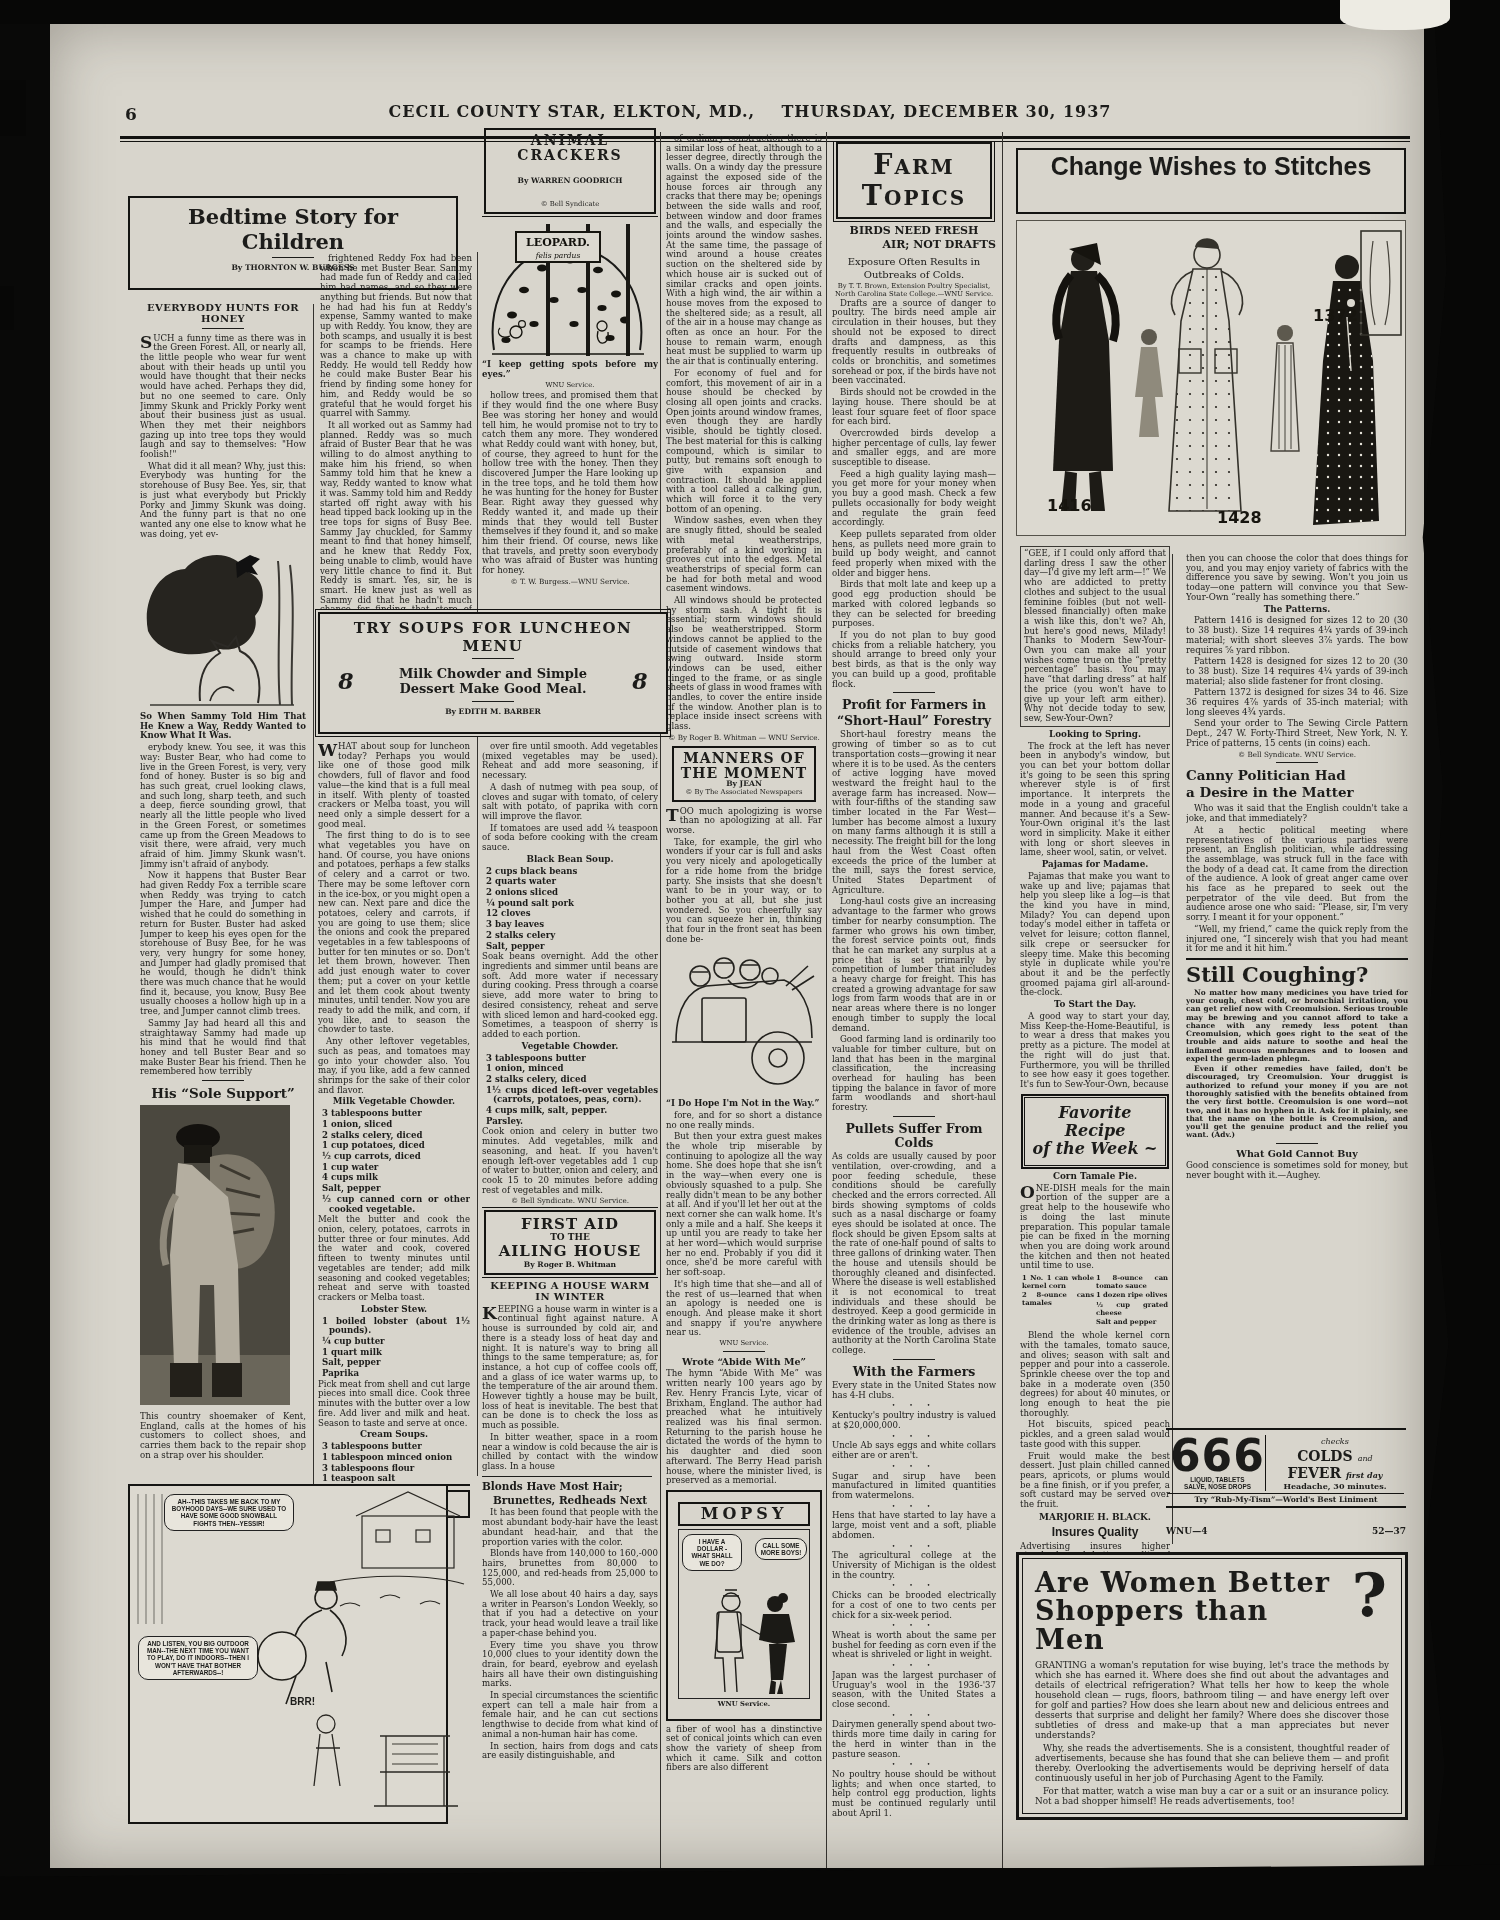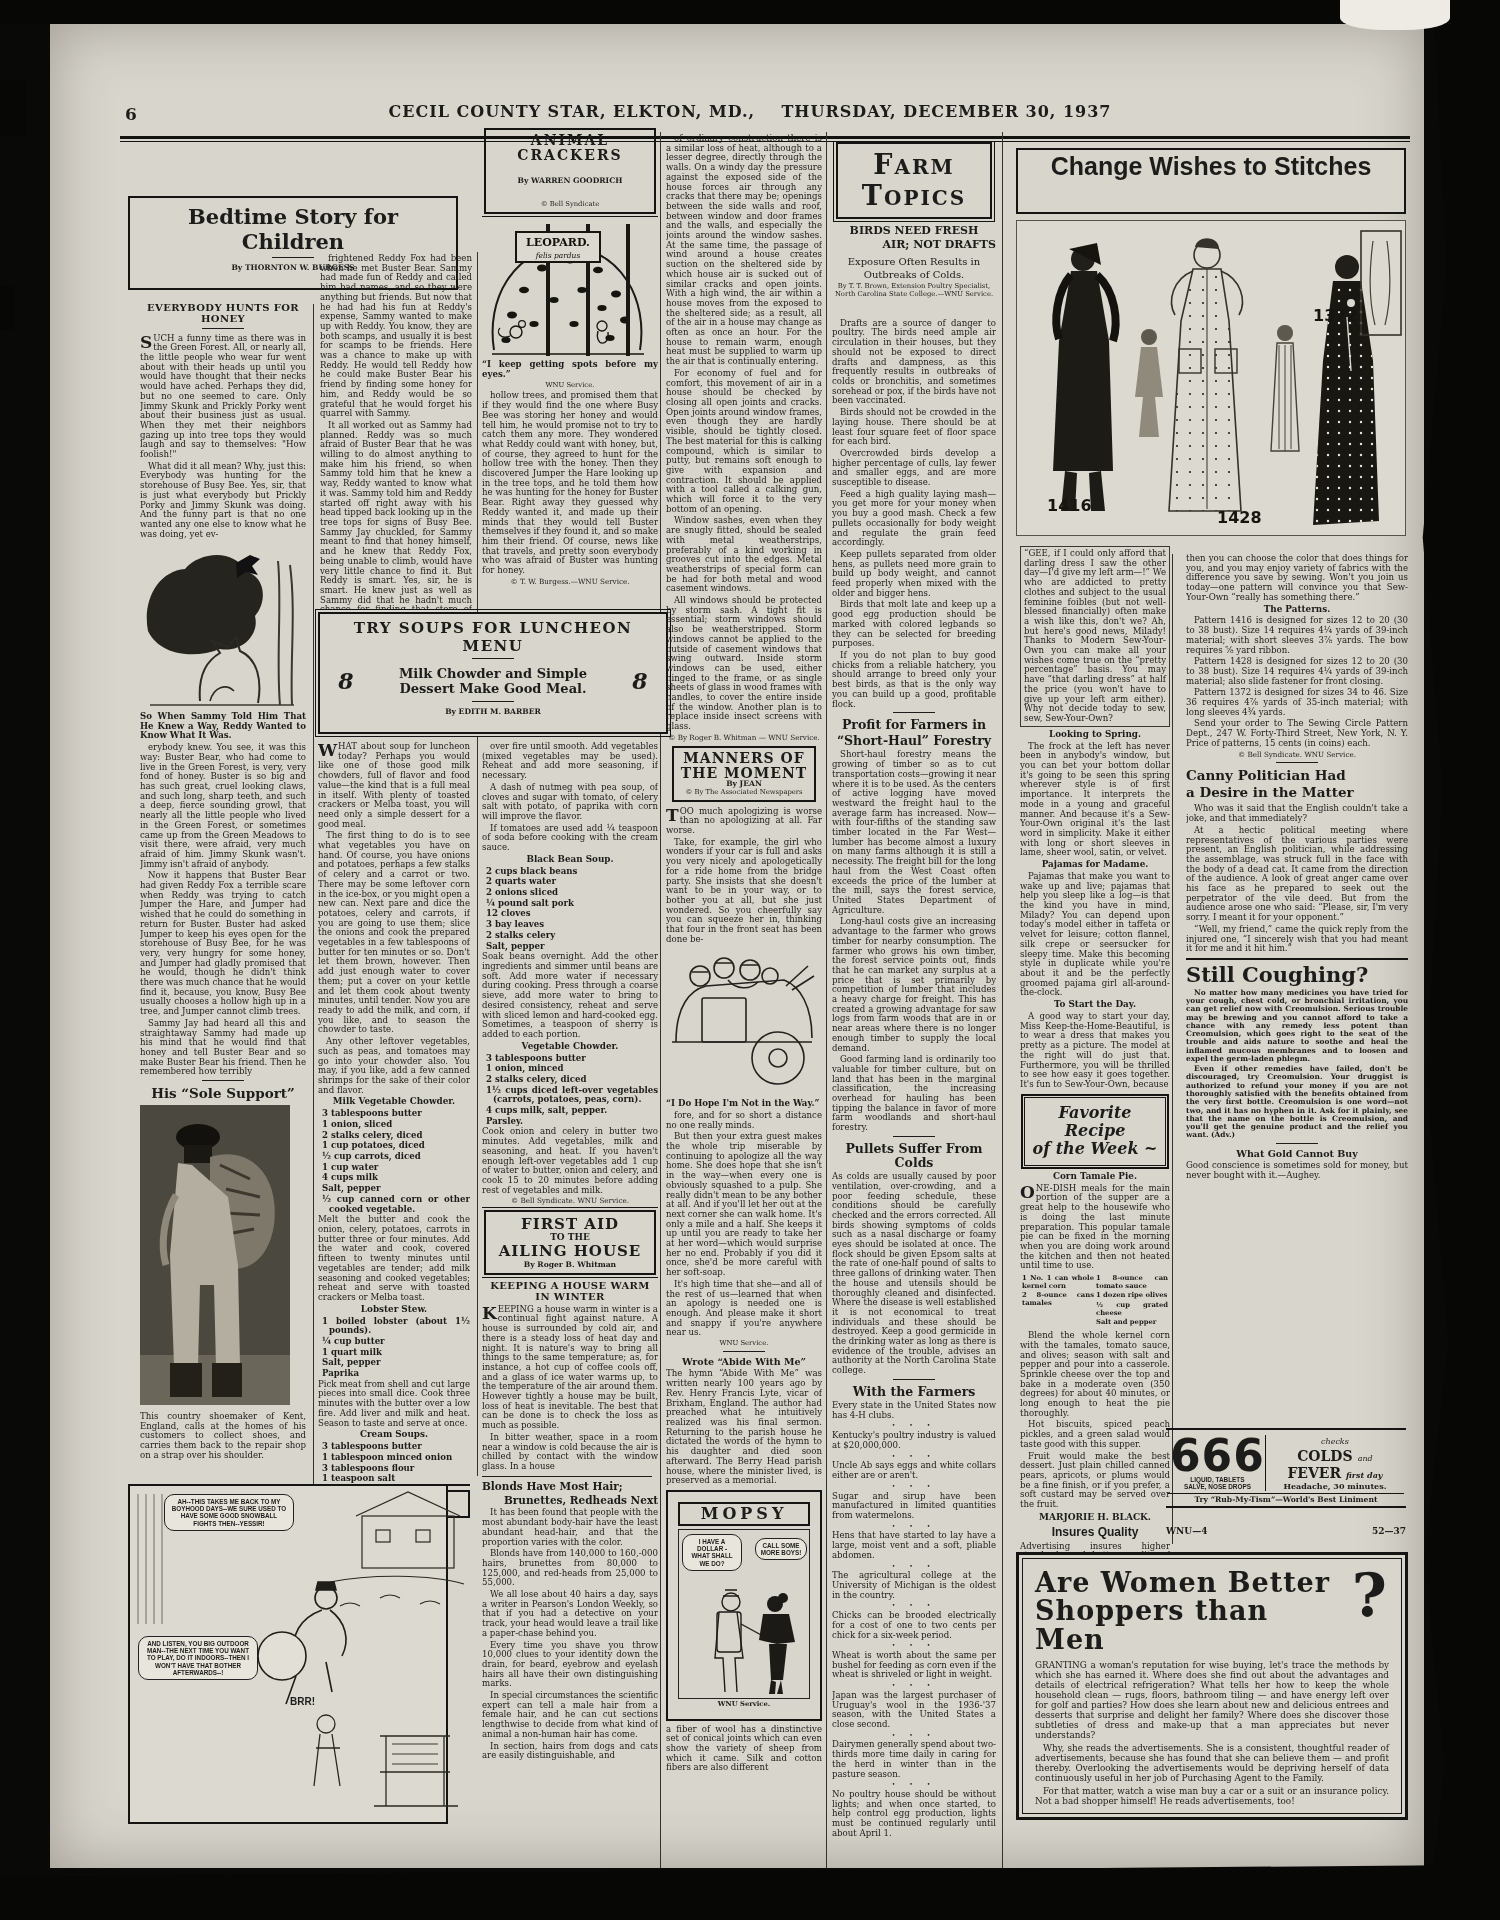--- a/index.html
+++ b/index.html
@@ -283,21 +283,21 @@
       <div class="b">AILING HOUSE</div>
       <div class="byl" style="margin:1px 0 0">By Roger B. Whitman</div>
     </div>
     <div class="art-h">KEEPING A HOUSE WARM IN WINTER</div>
     <p class="drop ni">KEEPING a house warm in winter is a continual fight against nature. A house is surrounded by cold air, and there is a steady loss of heat day and night. It is nature's way to bring all things to the same temperature; as, for instance, a hot cup of coffee cools off, and a glass of ice water warms up, to the temperature of the air around them. However tightly a house may be built, loss of heat is inevitable. The best that can be done is to check the loss as much as possible.</p>
     <div>
         <p>In bitter weather, space in a room near a window is cold because the air is chilled by contact with the window glass. In a house</p>
       </div>
     <div class="sec-rule" style="width:170px;margin:4px 0"></div>
     <p class="blonds-h">Blonds Have Most Hair;</p>
-    <p class="blonds-h" style="text-align:right">Brunettes, Redheads Next</p>
+    <p class="blonds-h" style="text-align:center">Brunettes, Redheads Next</p>
     <div>
         <p>It has been found that people with the most abundant body-hair have the least abundant head-hair, and that the proportion varies with the color.</p>
         <p>Blonds have from 140,000 to 160,-000 hairs, brunettes from 80,000 to 125,000, and red-heads from 25,000 to 55,000.</p>
         <p>We all lose about 40 hairs a day, says a writer in Pearson's London Weekly, so that if you had a detective on your track, your head would leave a trail like a paper-chase behind you.</p>
         <p>Every time you shave you throw 10,000 clues to your identity down the drain, for beard, eyebrow and eyelash hairs all have their own distinguishing marks.</p>
         <p>In special circumstances the scientific expert can tell a male hair from a female hair, and he can cut sections lengthwise to decide from what kind of animal a non-human hair has come.</p>
         <p>In section, hairs from dogs and cats are easily distinguishable, and</p>
       </div>
   </div>
 
@@ -373,21 +373,21 @@
 
   <div class="col" style="left:782px;top:118px;width:164px;height:1726px">
     <div class="farm-box">
       <div class="l1"><span class="bigcap">F</span>ARM</div>
       <div class="l1"><span class="bigcap">T</span>OPICS</div>
     </div>
     <p class="bigserif" style="font-size:11px">BIRDS NEED FRESH</p>
     <p class="bigserif" style="font-size:11px;text-align:right">AIR; NOT DRAFTS</p>
     <p class="bigserif" style="font-size:10px;font-weight:normal;margin-top:4px">Exposure Often Results in</p>
     <p class="bigserif" style="font-size:10px;font-weight:normal">Outbreaks of Colds.</p>
-    <p class="tiny" style="margin:3px 0 20px">By T. T. Brown, Extension Poultry Specialist, North Carolina State College.—WNU Service.</p>
+    <p class="tiny" style="margin:3px 0 0">By T. T. Brown, Extension Poultry Specialist, North Carolina State College.—WNU Service.</p>
     <div>
         <p>Drafts are a source of danger to poultry. The birds need ample air circulation in their houses, but they should not be exposed to direct drafts and dampness, as this frequently results in outbreaks of colds or bronchitis, and sometimes sorehead or pox, if the birds have not been vaccinated.</p>
         <p>Birds should not be crowded in the laying house. There should be at least four square feet of floor space for each bird.</p>
         <p>Overcrowded birds develop a higher percentage of culls, lay fewer and smaller eggs, and are more susceptible to disease.</p>
         <p>Feed a high quality laying mash—you get more for your money when you buy a good mash. Check a few pullets occasionally for body weight and regulate the grain feed accordingly.</p>
         <p>Keep pullets separated from older hens, as pullets need more grain to build up body weight, and cannot feed properly when mixed with the older and bigger hens.</p>
         <p>Birds that molt late and keep up a good egg production should be marked with colored legbands so they can be selected for breeding purposes.</p>
         <p>If you do not plan to buy good chicks from a reliable hatchery, you should arrange to breed only your best birds, as that is the only way you can build up a good, profitable flock.</p>
       </div>
     <div class="sec-rule"></div>

